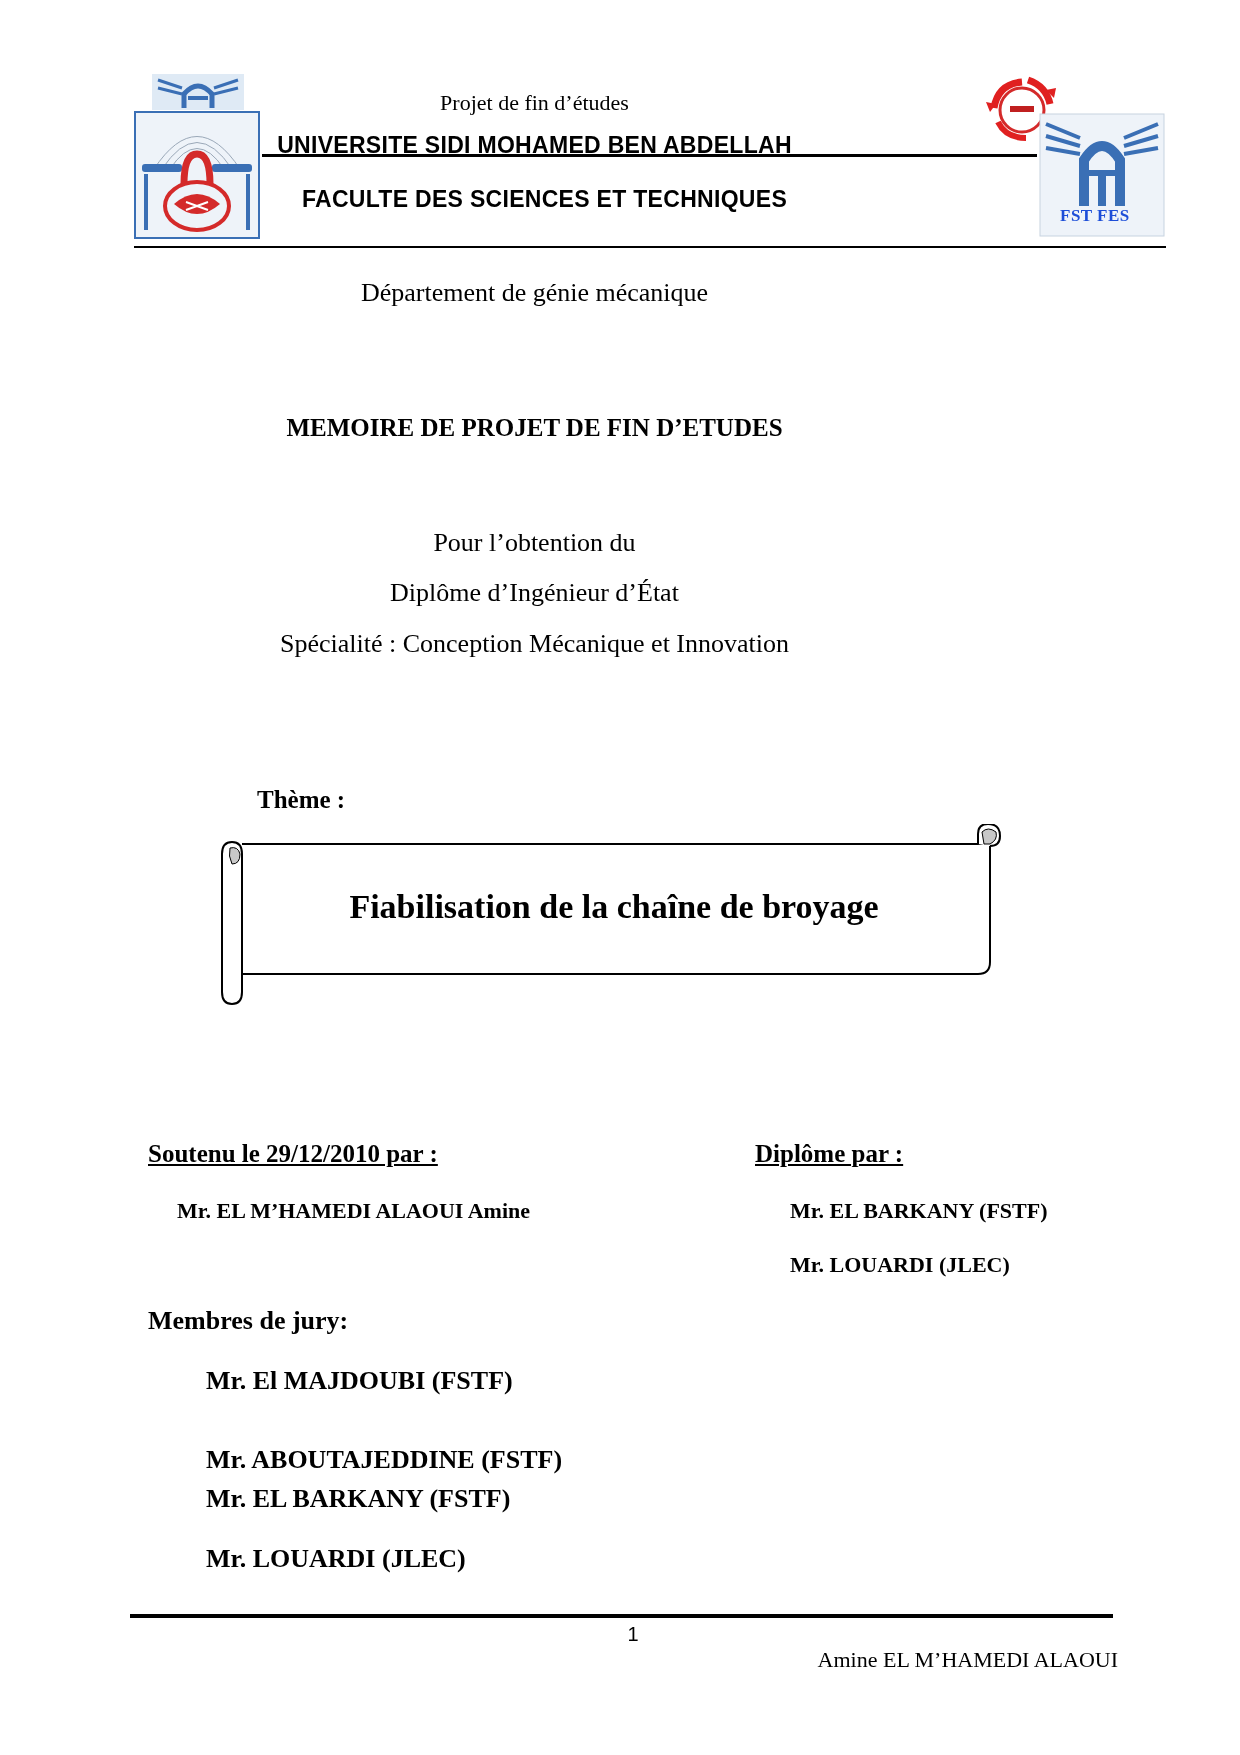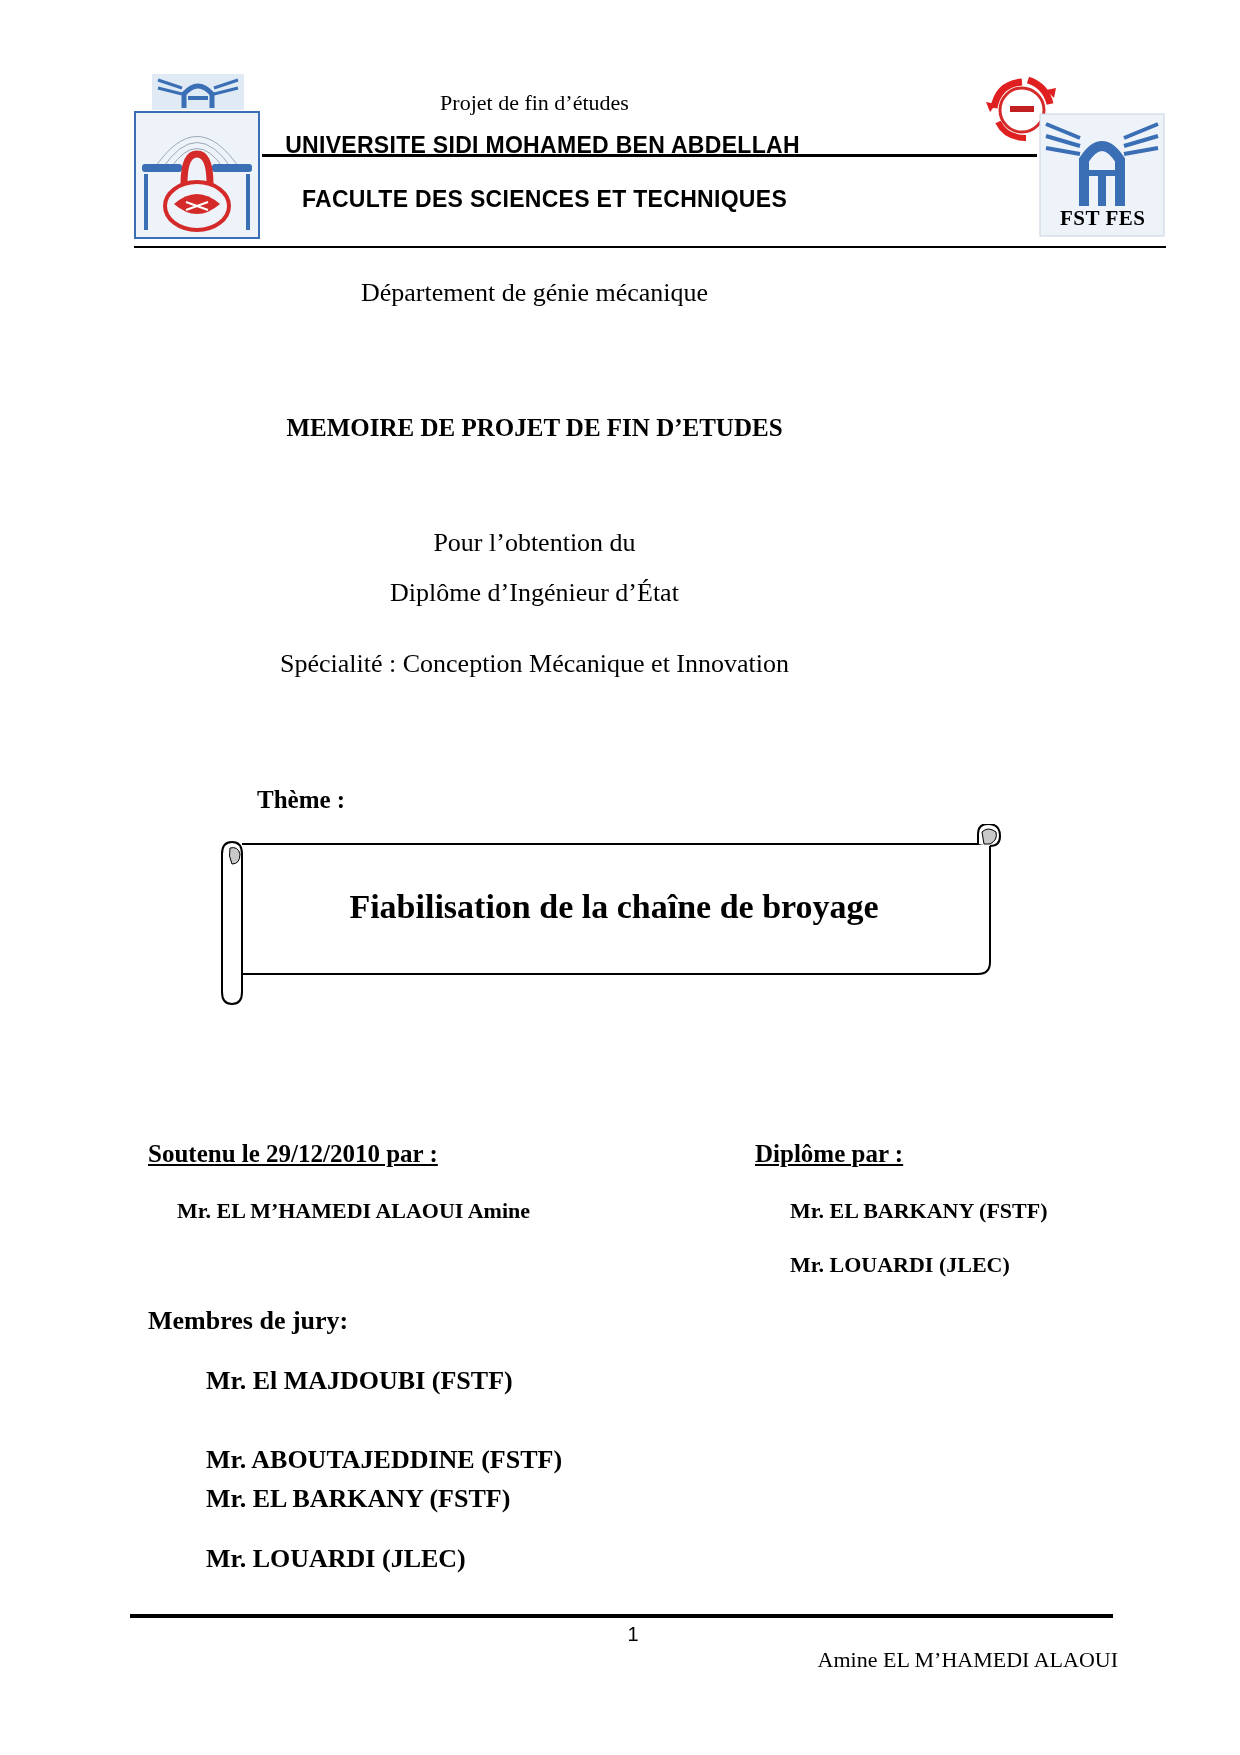--- a/index.html
+++ b/index.html
@@ -11,28 +11,28 @@
   .sans { font-family:"Liberation Sans", "DejaVu Sans", sans-serif; }
   .b { font-weight:bold; }
 
   
   .logo-left { left:134px; top:74px; width:126px; height:166px; }
   .logo-right { left:980px; top:76px; width:186px; height:162px; }
   .hdr-line-top { left:262px; top:154px; width:775px; height:3px; background:#000; }
   .hdr-line-bottom { left:134px; top:246px; width:1032px; height:2px; background:#000; }
 
   .t-projet { top:90px; font-size:22px; }
-  .t-univ { top:132px; font-size:23px; text-decoration:underline; font-weight:bold; letter-spacing:0.3px;padding-left:8px; }
+  .t-univ { top:132px; font-size:23px; text-decoration:underline; font-weight:bold; letter-spacing:0.3px; }
   .t-fac { top:186px; font-size:23px; font-weight:bold; letter-spacing:0.3px;padding-left:10px; }
 
   .t-dept { top:278px; font-size:26px; }
   .t-memoire { top:414px; font-size:25px; font-weight:bold; }
   .t-pour { top:528px; font-size:26px; }
   .t-diplome { top:578px; font-size:26px; }
-  .t-spec { top:629px; font-size:26px;margin-top:20px; }
+  .t-spec { top:629px; font-size:26px; }
 
   .t-theme { left:257px; top:786px; font-size:25px; font-weight:bold; }
   .scroll { left:218px; top:824px; width:792px; height:186px; }
   .t-title { left:240px; top:888px; width:748px; text-align:center; font-size:34px; font-weight:bold; }
 
   .t-soutenu { left:148px; top:1140px; font-size:25px; font-weight:bold; text-decoration:underline; }
   .t-student { left:177px; top:1198px; font-size:22px; font-weight:bold; }
   .t-encadre { left:755px; top:1140px; font-size:25px; font-weight:bold; text-decoration:underline; }
   .t-sup1 { left:790px; top:1198px; font-size:22px; font-weight:bold; }
   .t-sup2 { left:790px; top:1252px; font-size:22px; font-weight:bold; }
@@ -91,21 +91,21 @@
 
     <rect x="60" y="38" width="124" height="122" fill="#eef3f9" stroke="#c7d3e0" stroke-width="1"></rect>
     <g stroke="#3a6fb5" stroke-width="4" fill="none">
       <path d="M66 48 L100 62 M66 60 L100 70 M66 72 L100 78"></path>
       <path d="M178 48 L144 62 M178 60 L144 70 M178 72 L144 78"></path>
     </g>
     <path d="M104 130 L104 84 Q122 56 140 84 L140 130" fill="none" stroke="#3a6fb5" stroke-width="10"></path>
     <rect x="106" y="94" width="32" height="6" fill="#3a6fb5"></rect>
     <rect x="118" y="100" width="8" height="30" fill="#3a6fb5"></rect>
   </svg>
-  <span class="abs sans b" style="left:80px; top:130px; font-size:21px; color:#000000; font-family:'Liberation Serif', serif; letter-spacing:0.5px;">FST FES</span>
+  <span class="abs sans b" style="left:80px; top:130px; font-size:17px; color:#1d4ed8; font-family:'Liberation Serif', serif; letter-spacing:0.5px;">FST FES</span>
 </div>
 
 <div class="abs center serif t-projet">Projet de fin d’études</div>
 <div class="abs center sans t-univ">UNIVERSITE SIDI MOHAMED BEN ABDELLAH</div>
 <div class="abs center sans t-fac">FACULTE DES SCIENCES ET TECHNIQUES</div>
 <div class="abs hdr-line-bottom"></div>
 
 <div class="abs center t-dept">Département de génie mécanique</div>
 <div class="abs center t-memoire">MEMOIRE DE PROJET DE FIN D’ETUDES</div>
 <div class="abs center t-pour">Pour l’obtention du</div>

